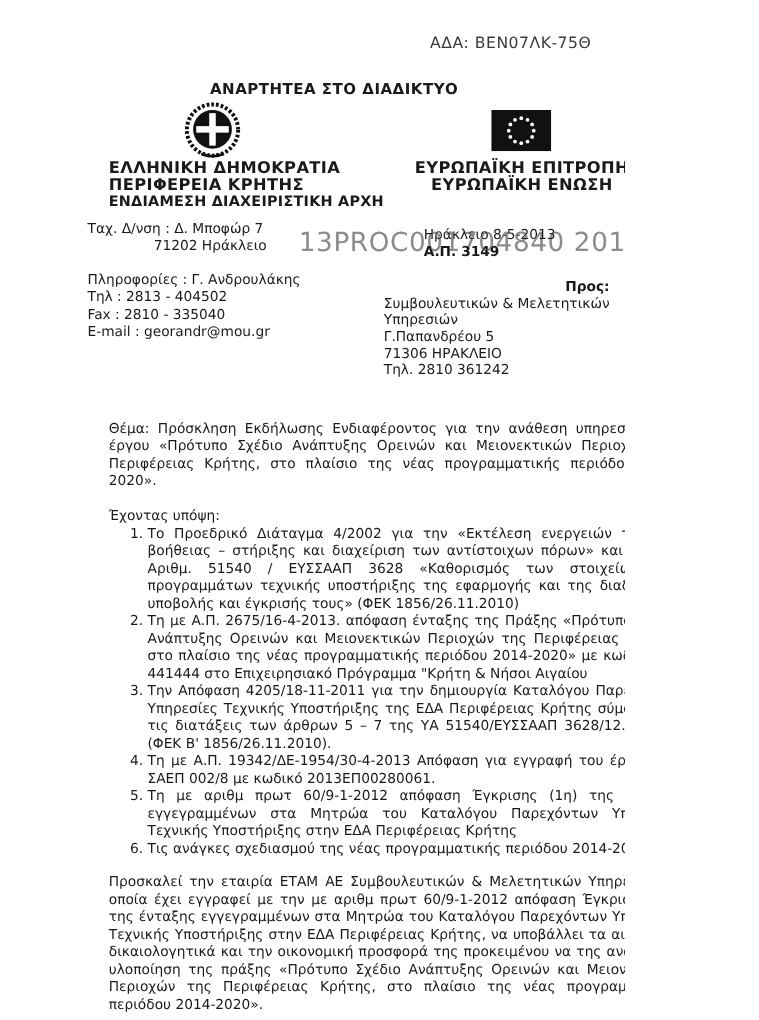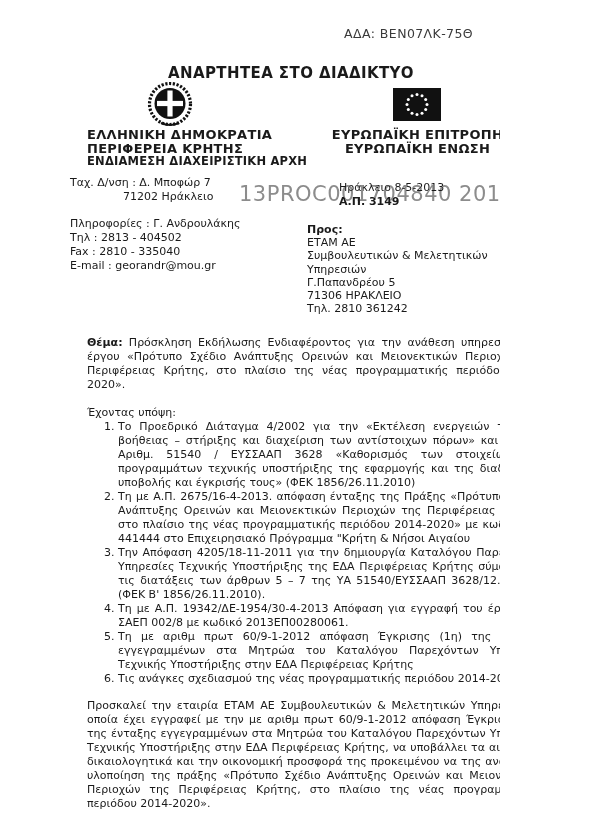--- a/index.html
+++ b/index.html
@@ -12,46 +12,46 @@
     color:#1a1a1a;
     overflow:hidden;
     margin-top:16px;
   }
   .ada {
     position:absolute; top:10px; right:27px;
     font-size:12.5px; color:#3a3a3a; letter-spacing:0.4px;
   }
   .posted {
     position:absolute; top:48px; left:168px;
-    font-size:15px; font-weight:bold; letter-spacing:0.4px;
+    font-size:12px; font-weight:bold; letter-spacing:0.4px;
   }
   .emblem { position:absolute; left:147px; top:65px; }
   .gr-header { position:absolute; left:87px; top:112px; line-height:13.5px; }
   .gr-header .l1, .gr-header .l2 { font-size:13px; font-weight:bold; letter-spacing:0.3px; }
   .gr-header .l3 { font-size:11.5px; font-weight:bold; letter-spacing:0.2px; }
   .euflag { position:absolute; left:393px; top:72px; }
   .eu-header { position:absolute; left:330px; top:112px; width:175px; text-align:center; line-height:13.5px; }
   .eu-header div { font-size:13px; font-weight:bold; letter-spacing:0.3px; }
   .contact { position:absolute; left:70px; top:160px; font-size:11px; line-height:14px; }
   .contact .indent { padding-left:53px; }
   .contact .gap { height:13px; }
   .dateblock { position:absolute; left:339px; top:165px; font-size:11px; line-height:13.5px; }
   .dateblock .prot { font-weight:bold; }
   .watermark {
     position:absolute; left:239px; top:166px;
     font-size:21px; color:#8c8c8c; letter-spacing:0.5px;
     white-space:nowrap; mix-blend-mode:darken; z-index:5;
   }
   .recipient { position:absolute; left:307px; top:207px; font-size:11px; line-height:13.2px; }
-  .recipient .lbl { font-weight:bold; }
+  .recipient .lbl { font-weight:bold;text-align:right; }
   .bodytext {
     position:absolute; left:87px; top:320px; width:459px;
     font-size:11px; line-height:14px; text-align:justify;
   }
-  .bodytext .b { font-weight:bold; }
+  .bodytext .b { font-weight:normal; }
   .having { margin-top:14px; text-align:left; }
   ol.basis { margin:0; padding-left:31px; }
   ol.basis li { text-align:justify; }
   .closing { margin-top:13px; }
   .pagenum {
     position:absolute; left:513px; top:783px;
     font-size:9px; font-weight:bold;
   }
 </style>
 </head>
@@ -117,21 +117,20 @@
   <div class="dateblock">
     <div>Ηράκλειο 8-5-2013</div>
     <div class="prot">Α.Π.  3149</div>
   </div>
 
   <div class="watermark">13PROC001704840 2013-11-07</div>
 
   <div class="recipient">
     <div class="lbl">Προς:</div>
     <div>
-        <div>ΕΤΑΜ ΑΕ</div>
         <div>Συμβουλευτικών &amp; Μελετητικών</div>
         <div>Υπηρεσιών</div>
         <div>Γ.Παπανδρέου 5</div>
         <div>71306 ΗΡΑΚΛΕΙΟ</div>
         <div>Τηλ. 2810 361242</div>
       </div>
   </div>
 
   <div class="bodytext">
     <p><span class="b">Θέμα:</span> <span>Πρόσκληση Εκδήλωσης Ενδιαφέροντος για την ανάθεση υπηρεσιών του έργου «Πρότυπο Σχέδιο Ανάπτυξης Ορεινών και Μειονεκτικών Περιοχών της Περιφέρειας Κρήτης, στο πλαίσιο της νέας προγραμματικής περιόδου 2014-2020».</span></p>

